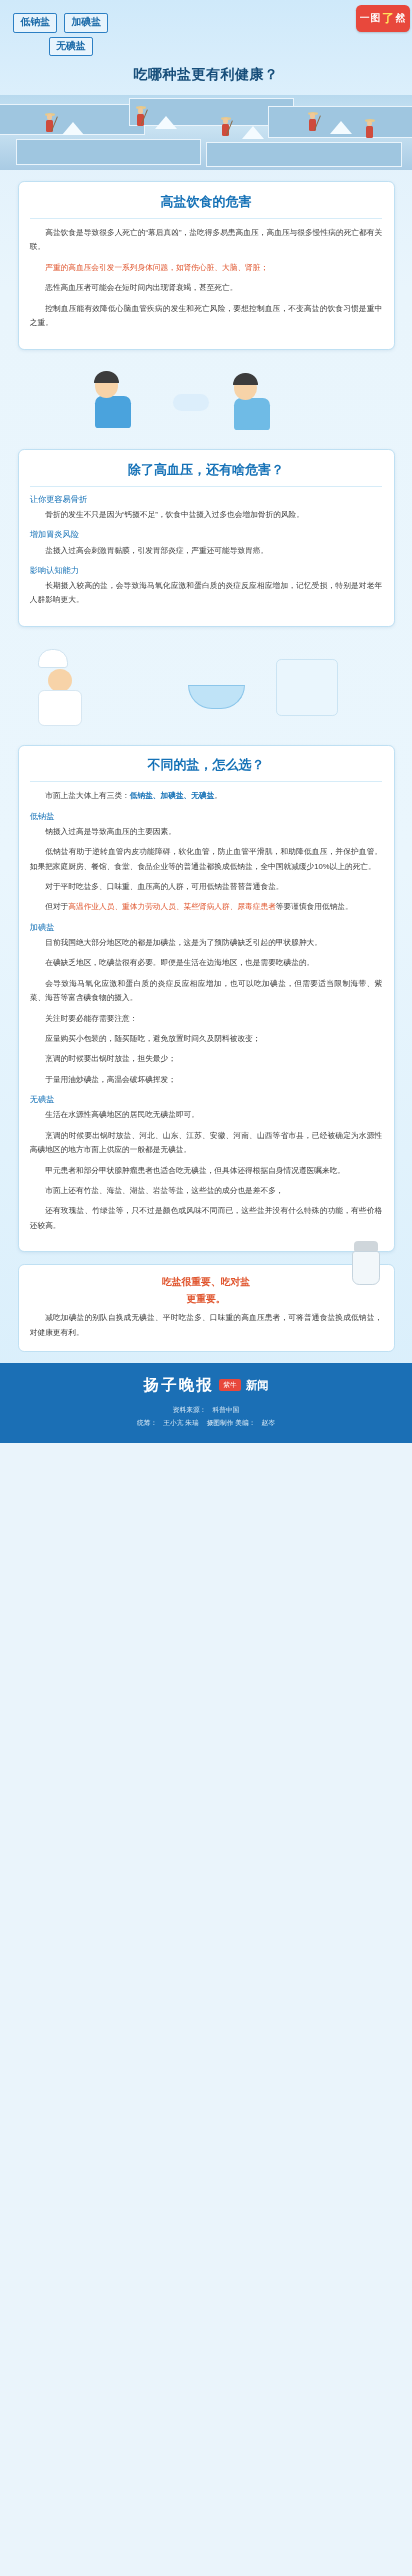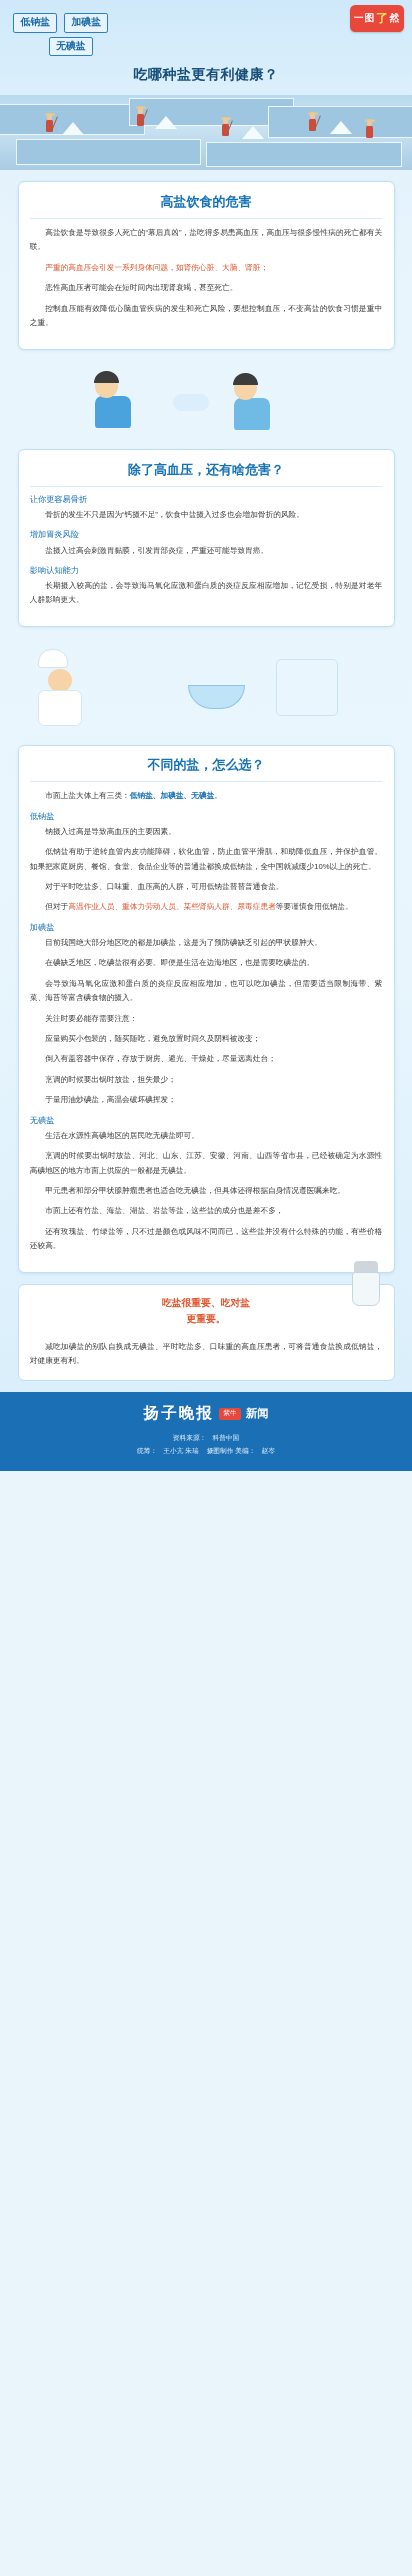--- a/index.html
+++ b/index.html
@@ -17,21 +17,21 @@
 
   
   .header {
     position: relative;
     height: 170px;
     background: linear-gradient(180deg,#cfe9fa 0%,#e6f4fd 100%);
     overflow: hidden;
   }
   .badge {
     position: absolute;
-    top: 5.2px; right: 8px;
+    top: 5.2px; right: 2px;
     width: 54px; height: 27px;
     background: #e8483c;
     border-radius: 5.2px;
     color: #fff;
     display: flex; align-items: center; justify-content: center;
     font-size: 9.8px; font-weight: bold; letter-spacing: 1px;
     box-shadow: 0 1px 2.1px rgba(0,0,0,.18);
   }
   .badge .b2 { color: #ffe45c; font-size: 12px; margin: 0 0.5px;}
   .tags {
@@ -150,21 +150,21 @@
     border-radius: 6.2px;
     padding: 9.3px 11.3px 11.3px;
     position: relative;
   }
   .tip-title {
     text-align: center;
     color: #e0562f;
     font-weight: bold;
     font-size: 9.8px;
     line-height: 1.7;
-    margin-bottom: 12px;
+    margin-bottom: 4px;
   }
   .tip-body {
     font-size: 7.7px;
     line-height: 1.85;
     color: #3a3a3a;
     text-indent: 2em;
     text-align: justify;
   }
   .shaker {
     position: absolute;
@@ -334,21 +334,20 @@
     <p class="body">
       <span>但对于</span><span class="kw">高温作业人员、重体力劳动人员、某些肾病人群、尿毒症患者</span><span>等要谨慎食用低钠盐。</span>
     </p>
 
     <div class="sub">加碘盐</div>
     <p class="body">目前我国绝大部分地区吃的都是加碘盐，这是为了预防碘缺乏引起的甲状腺肿大。</p>
     <p class="body">在碘缺乏地区，吃碘盐很有必要。即便是生活在边海地区，也是需要吃碘盐的。</p>
     <p class="body">会导致海马氧化应激和蛋白质的炎症反应相应增加，也可以吃加碘盐，但需要适当限制海带、紫菜、海苔等富含碘食物的摄入。</p>
     <p class="body">关注时要必能存需要注意：</p>
     <p class="body">应量购买小包装的，随买随吃，避免放置时间久及阴料被改变；</p>
-    <p class="body">倒入有盖容器中保存，存放于厨房、避光、干燥处，尽量远离灶台；</p>
     <p class="body">烹调的时候要出锅时放盐，担失最少；</p>
     <p class="body">于量用油炒碘盐，高温会破坏碘挥发；</p>
 
     <div class="sub">无碘盐</div>
     <p class="body">生活在水源性高碘地区的居民吃无碘盐即可。</p>
     <p class="body">烹调的时候要出锅时放盐、河北、山东、江苏、安徽、河南、山西等省市县，已经被确定为水源性高碘地区的地方市面上供应的一般都是无碘盐。</p>
     <p class="body">甲元患者和部分甲状腺肿瘤患者也适合吃无碘盐，但具体还得根据自身情况遵医嘱来吃。</p>
     <p class="body">市面上还有竹盐、海盐、湖盐、岩盐等盐，这些盐的成分也是差不多，</p>
     <p class="body">还有玫瑰盐、竹绿盐等，只不过是颜色或风味不同而已，这些盐并没有什么特殊的功能，有些价格还较高。</p>
   </div>

